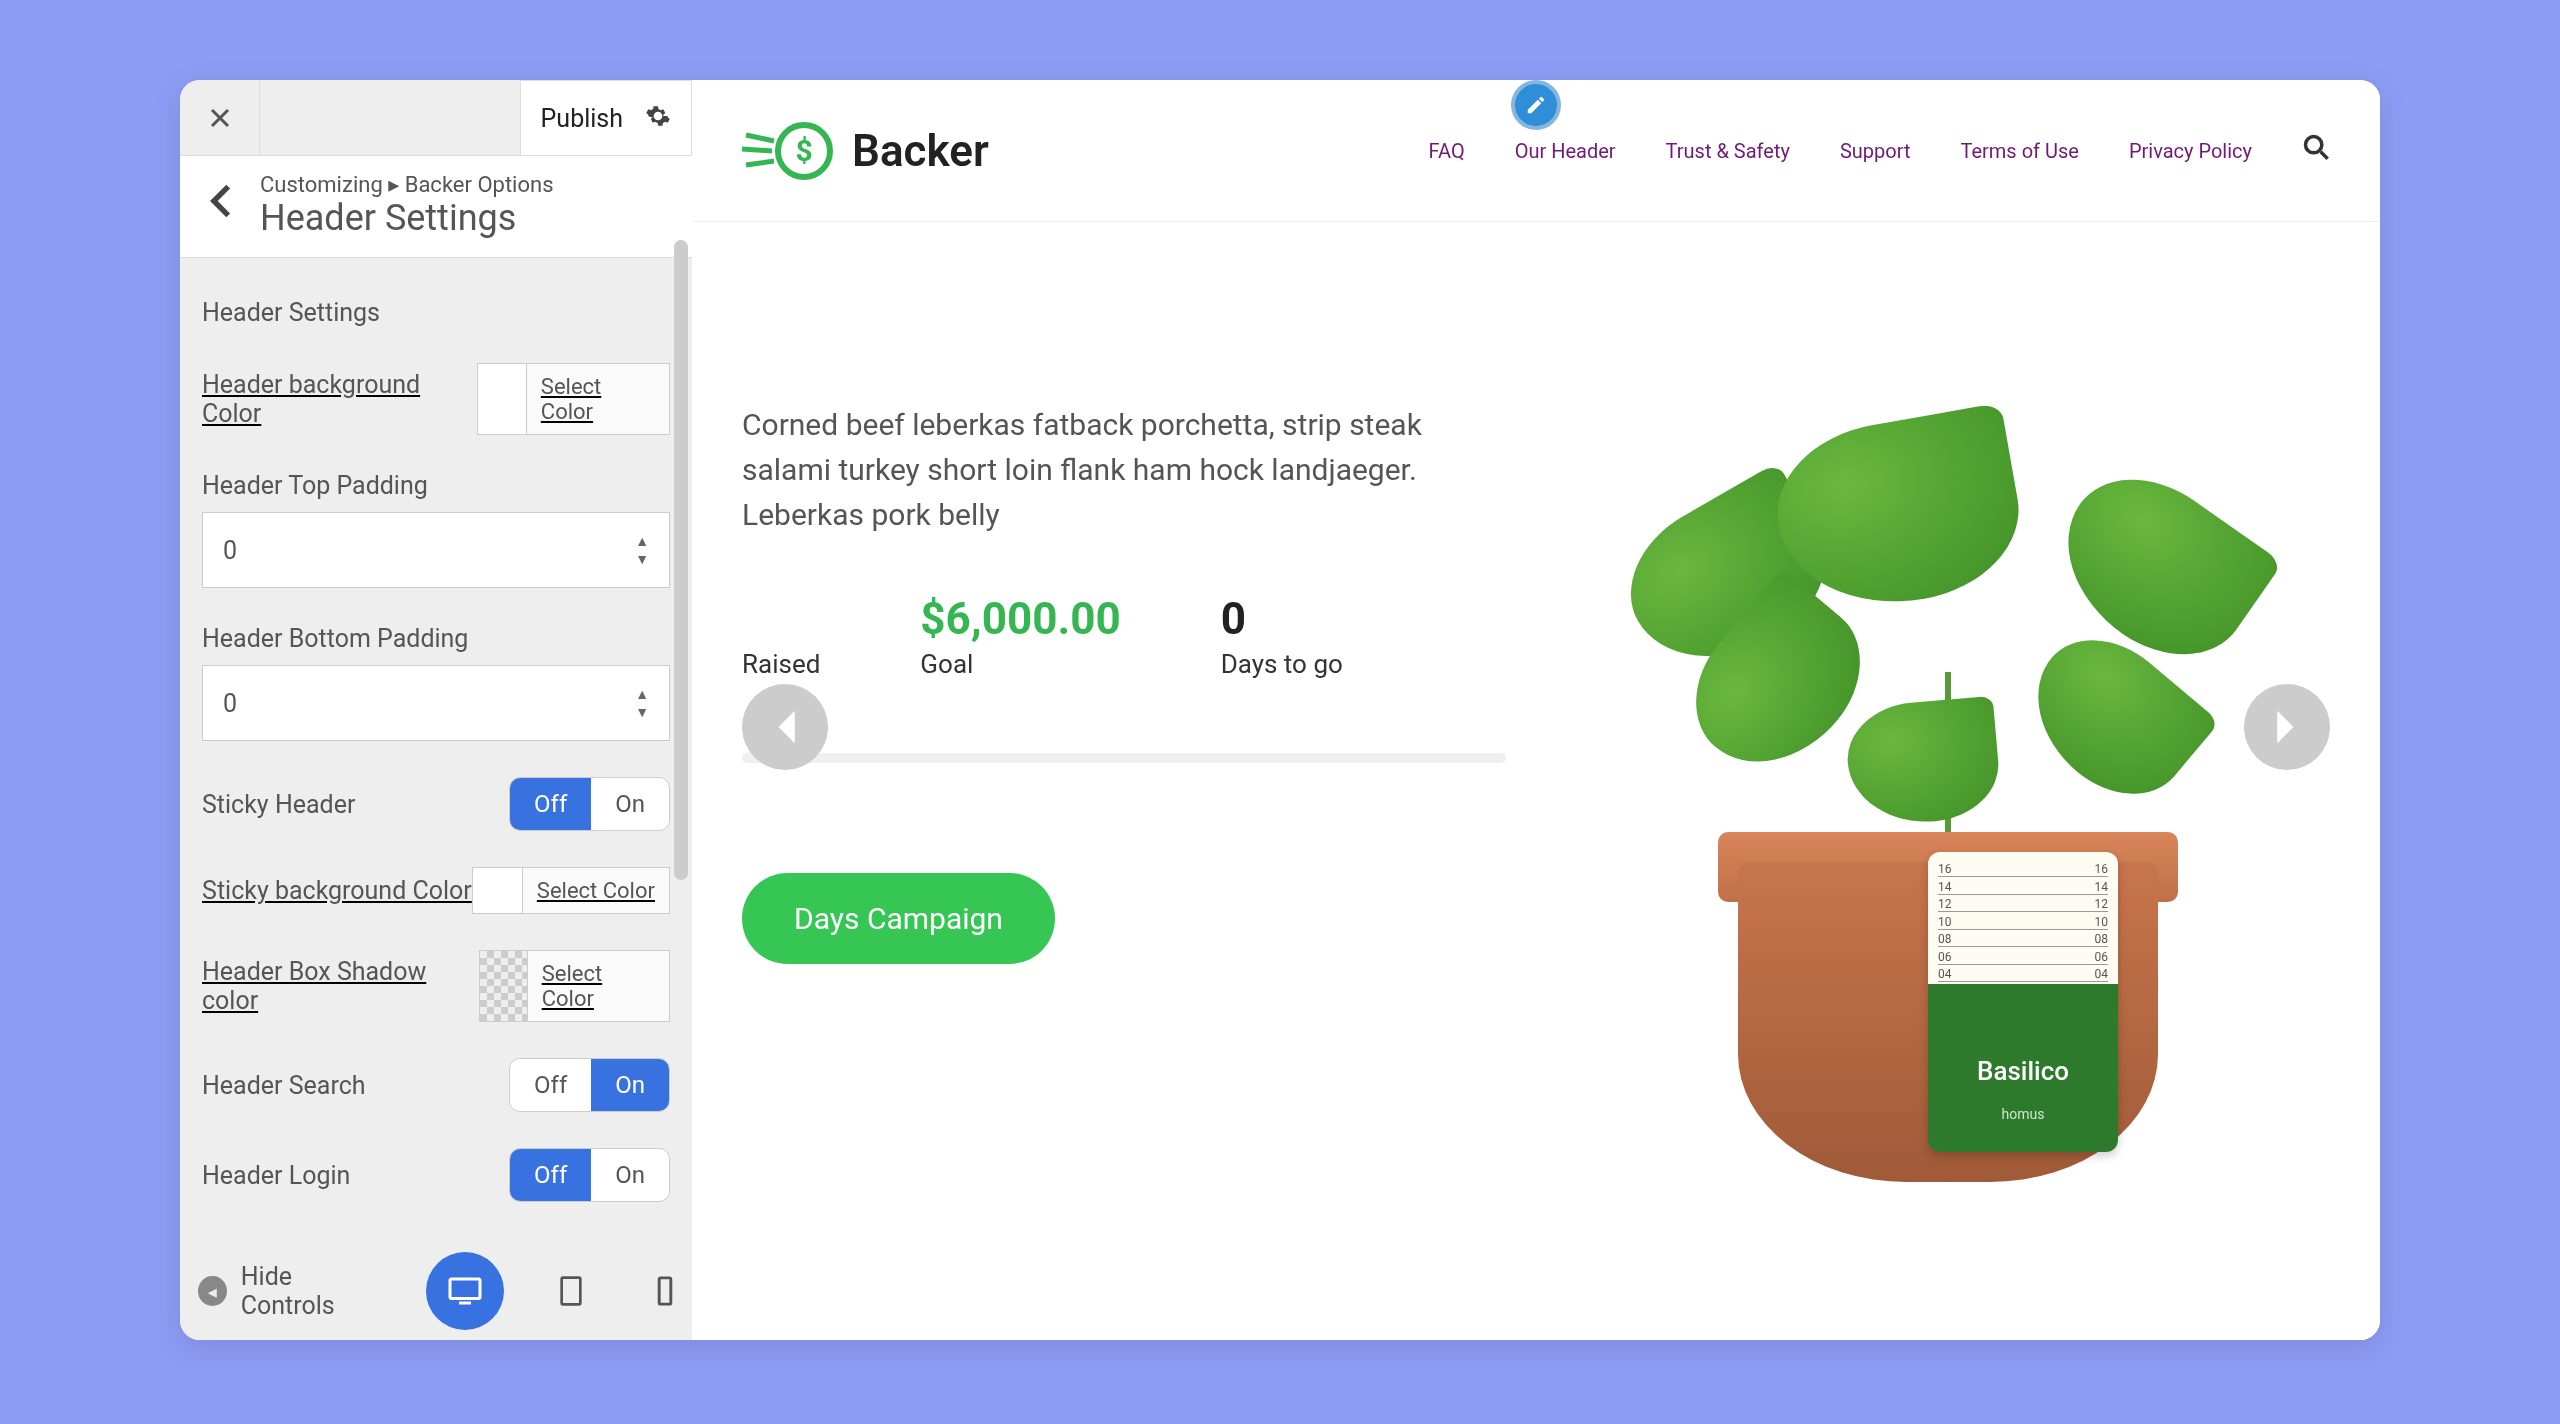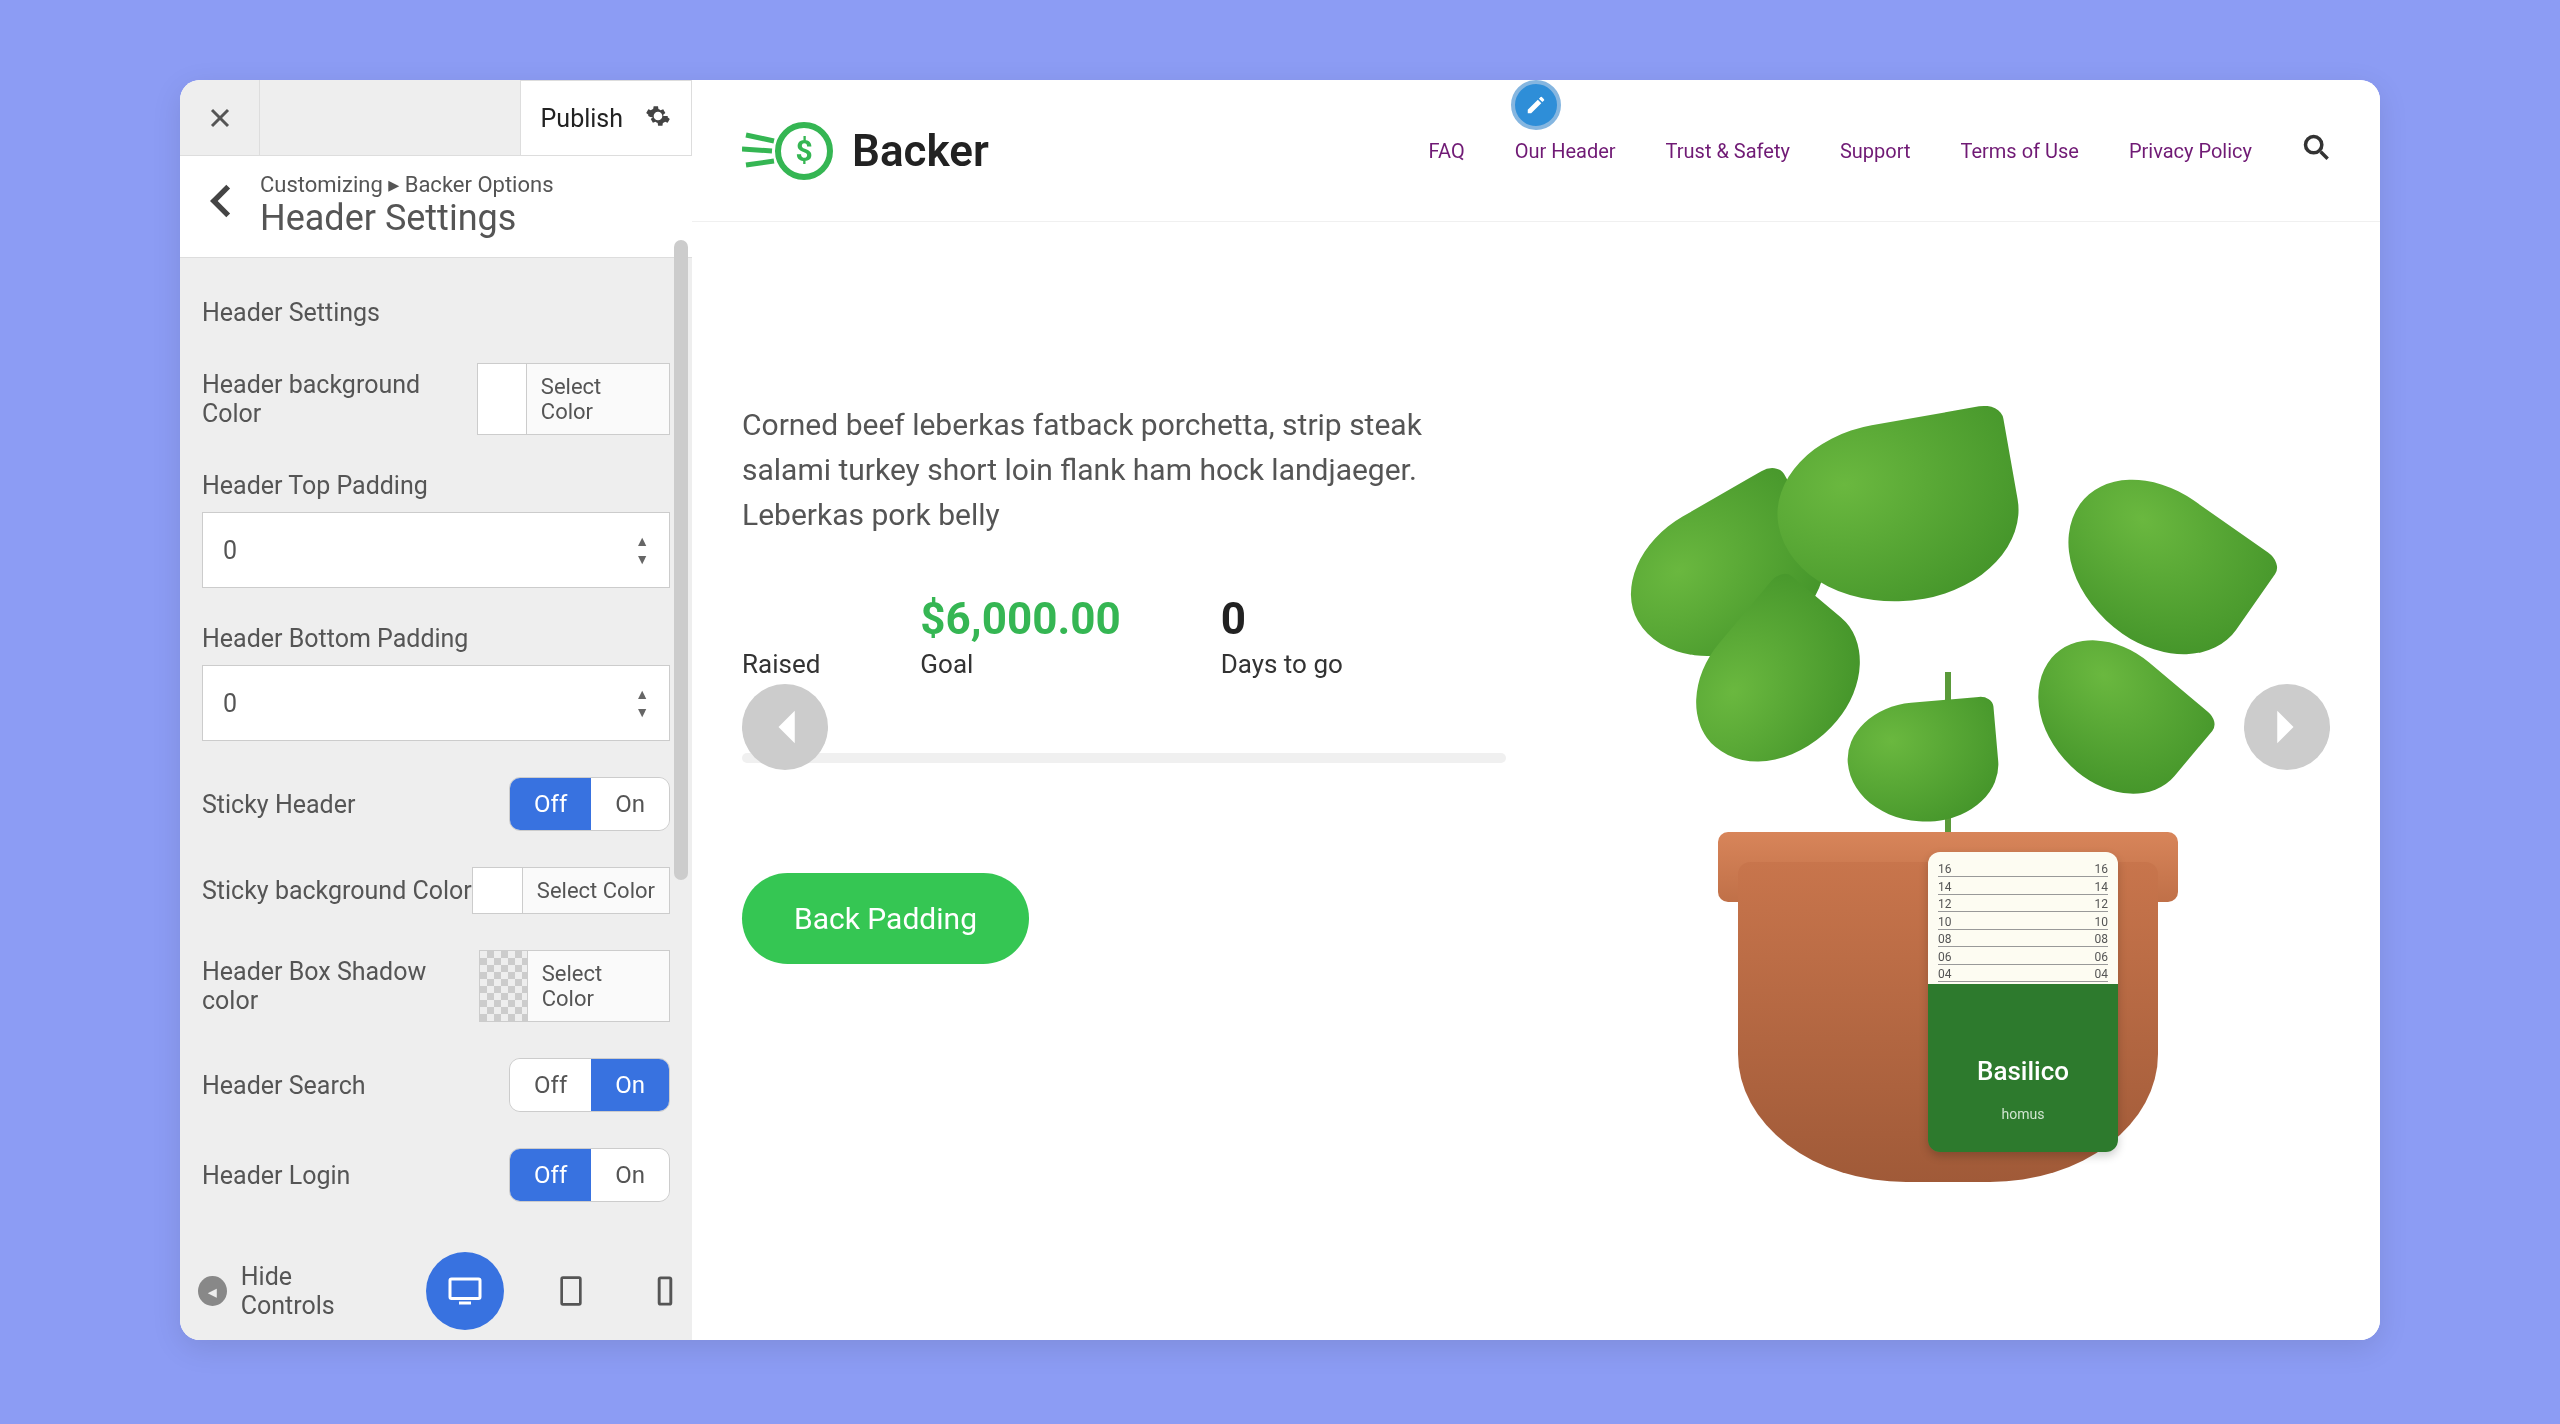--- a/index.html
+++ b/index.html
@@ -86,22 +86,23 @@
       padding: 40px 22px 120px 22px;
     }
     .section-label {
       font-size: 25px;
       color: #555;
       margin-bottom: 36px;
     }
     .field-row {
       display: flex;
       align-items: center;
-      justify-content: space-between;
+      justify-content: center;
       margin-bottom: 36px;
+      text-decoration: underline;
     }
     .field-label {
       font-size: 25px;
       color: #555;
     }
     .color-picker {
       display: flex;
       align-items: stretch;
       border: 1px solid #ccc;
     }
@@ -636,21 +637,21 @@
           <div>
             <div class="stat-val goal">$6,000.00</div>
             <div class="stat-label">Goal</div>
           </div>
           <div>
             <div class="stat-val days">0</div>
             <div class="stat-label">Days to go</div>
           </div>
         </div>
         <div class="progress-bar"></div>
-        <div class="cta-btn">Back Padding</div>
+        <div class="cta-btn">Days Campaign</div>
       </div>
 
       <div class="hero-right">
         <div class="plant">
           <div class="stem"></div>
           <div class="leaf l1"></div>
           <div class="leaf l2"></div>
           <div class="leaf l3"></div>
           <div class="leaf l4"></div>
           <div class="leaf l5"></div>

